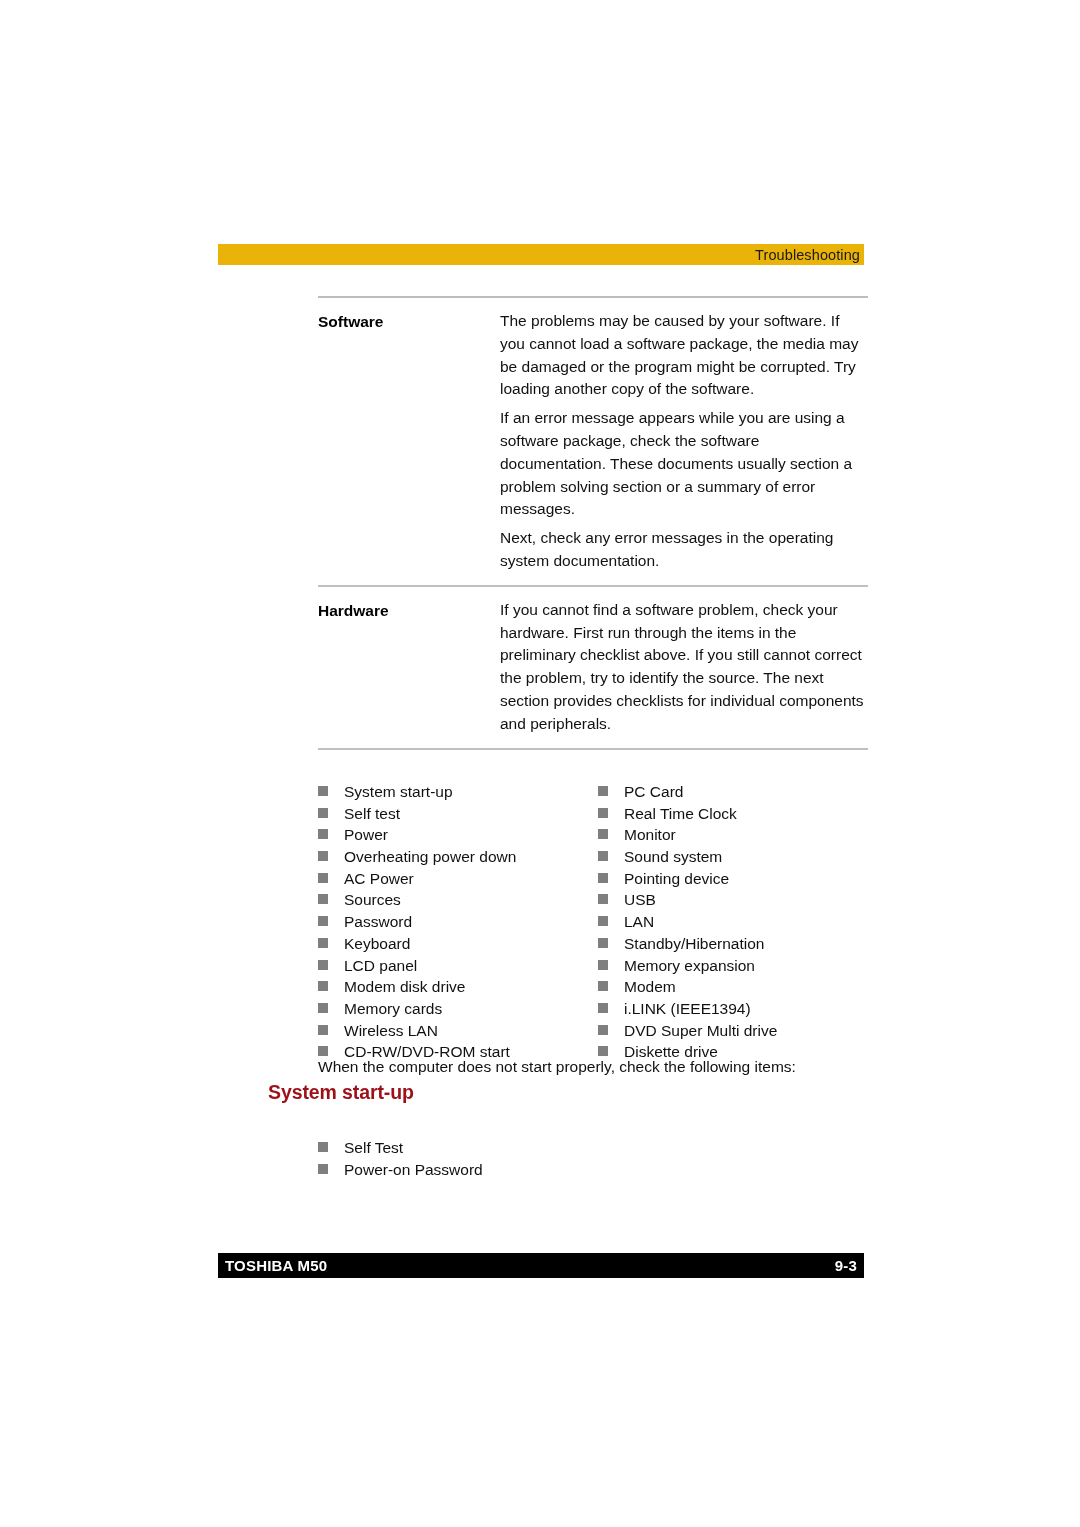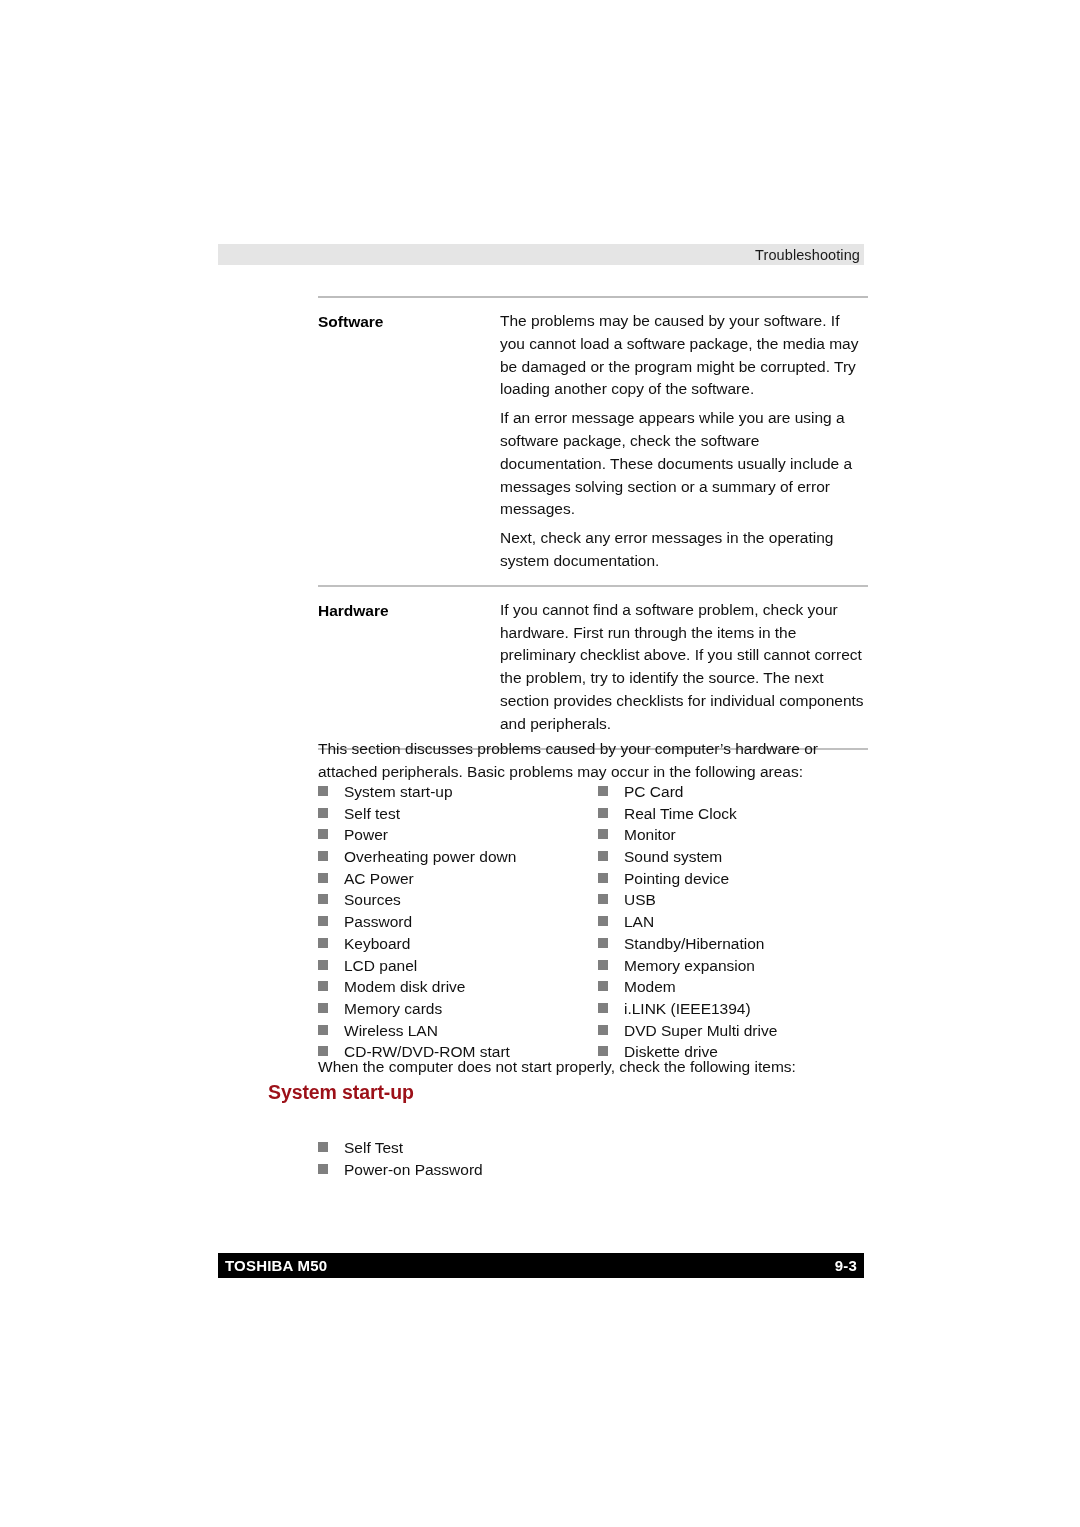--- a/index.html
+++ b/index.html
@@ -24,21 +24,21 @@
     height: 1527px;
   }
 
   
   .header-bar {
     position: absolute;
     left: 218px;
     top: 244px;
     width: 646px;
     height: 21px;
-    background: #e5e5e5;
+    background: #eab308;
     display: flex;
     align-items: center;
     justify-content: flex-end;
   }
   .header-bar .header-text {
     font-size: 14.5px;
     color: #1a1a1a;
     padding-right: 4px;
     letter-spacing: 0.1px;
   }
@@ -200,39 +200,38 @@
     <span class="header-text">Troubleshooting</span>
   </div>
 
   <div class="deftable">
     <div class="rule"></div>
 
     <div class="defrow">
       <div class="defterm">Software</div>
       <div class="defbody">
         <p>The problems may be caused by your software. If you cannot load a software package, the media may be damaged or the program might be corrupted. Try loading another copy of the software.</p>
-        <p>If an error message appears while you are using a software package, check the software documentation. These documents usually include a messages solving section or a summary of error messages.</p>
+        <p>If an error message appears while you are using a software package, check the software documentation. These documents usually section a problem solving section or a summary of error messages.</p>
         <p>Next, check any error messages in the operating system documentation.</p>
       </div>
     </div>
 
     <div class="rule thin"></div>
 
     <div class="defrow">
       <div class="defterm">Hardware</div>
       <div class="defbody">
         <p>If you cannot find a software problem, check your hardware. First run through the items in the preliminary checklist above. If you still cannot correct the problem, try to identify the source. The next section provides checklists for individual components and peripherals.</p>
       </div>
     </div>
 
     <div class="rule thin"></div>
   </div>
 
 
-  <div class="intro">This section discusses problems caused by your computer’s hardware or attached peripherals. Basic problems may occur in the following areas:</div>
 
   <div class="bullet-cols">
     <div class="bullet-col">
       <div class="bullet-item">
           <span class="sq"></span>
           <span class="lbl">System start-up</span>
         </div>
       <div class="bullet-item">
           <span class="sq"></span>
           <span class="lbl">Self test</span>

